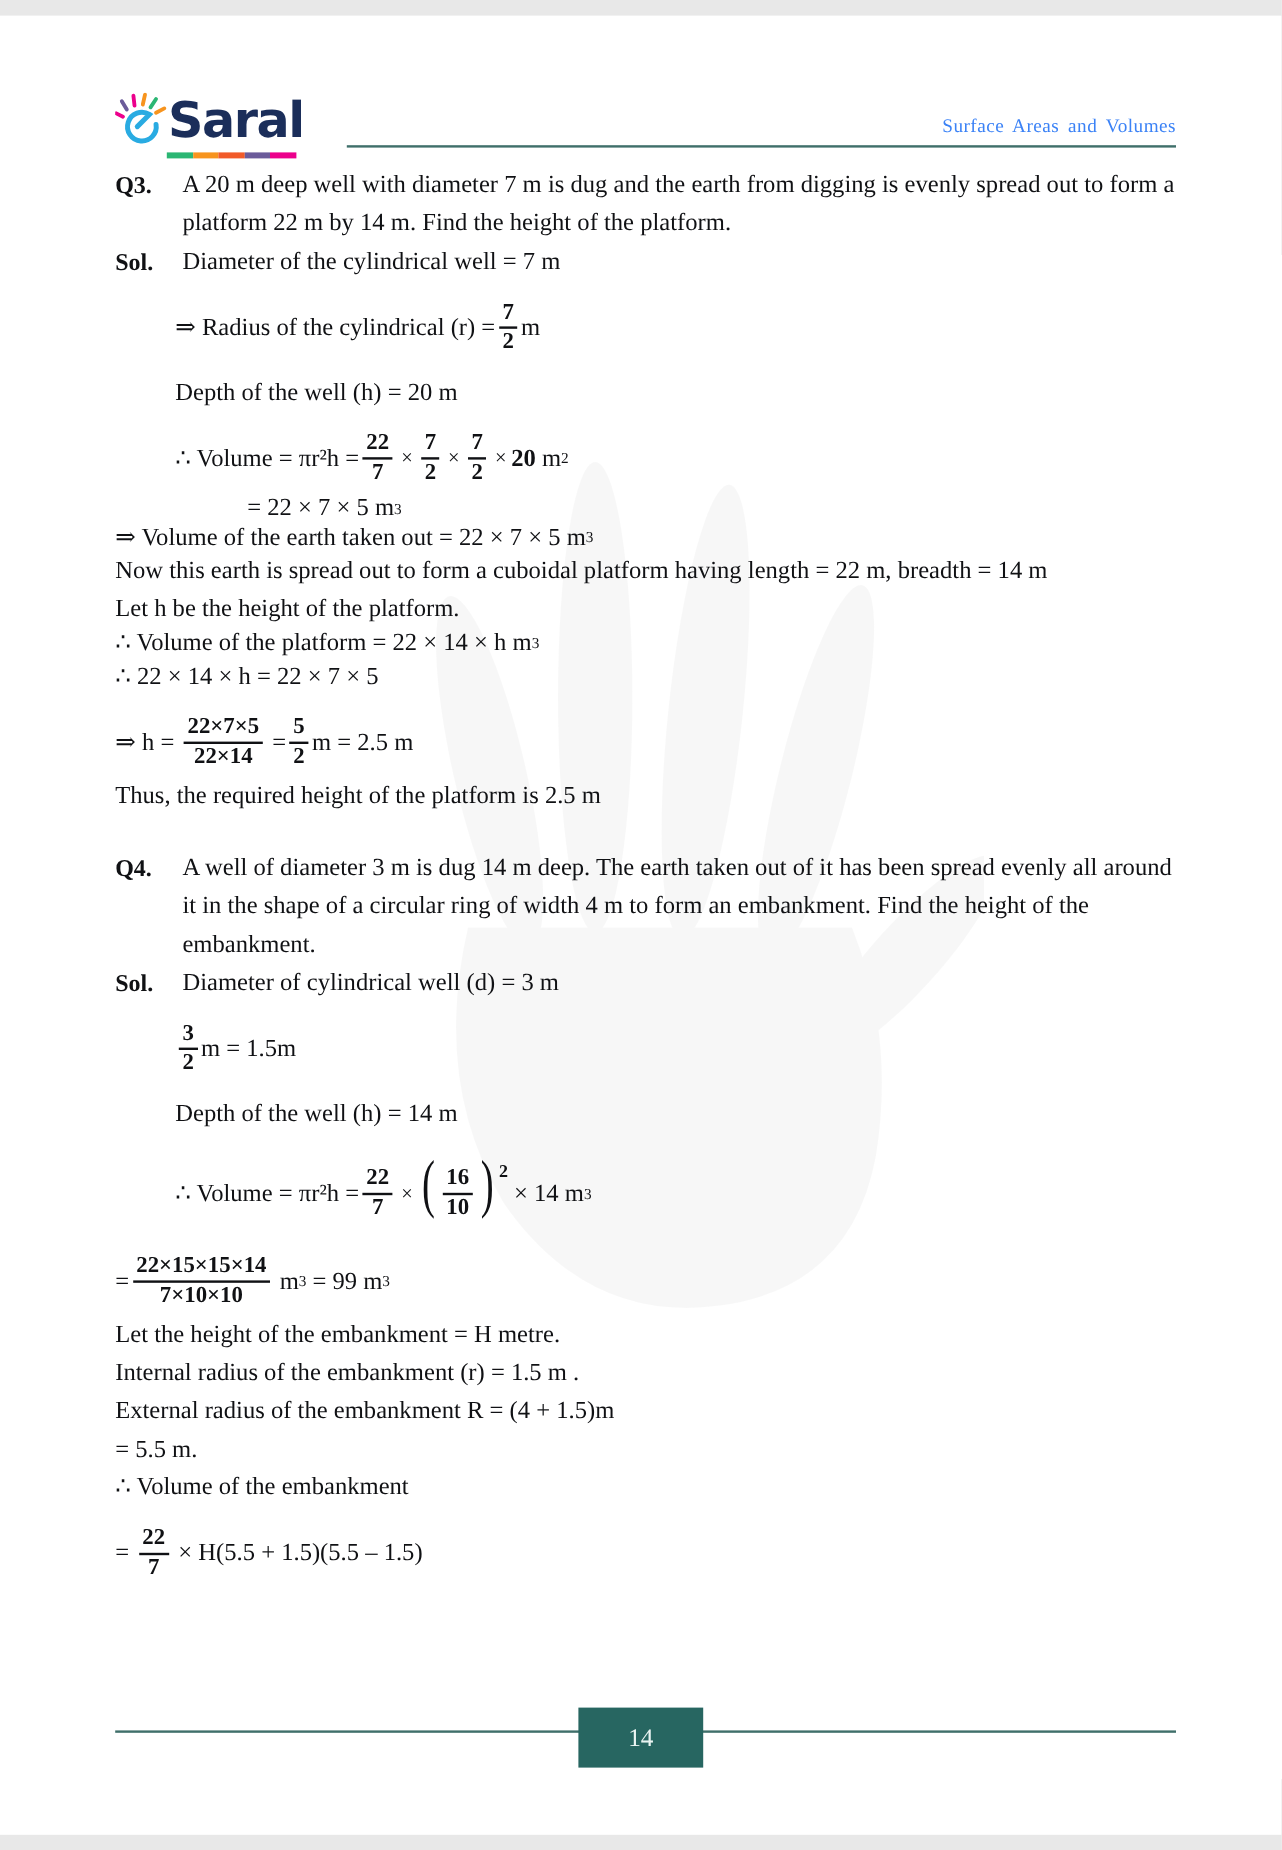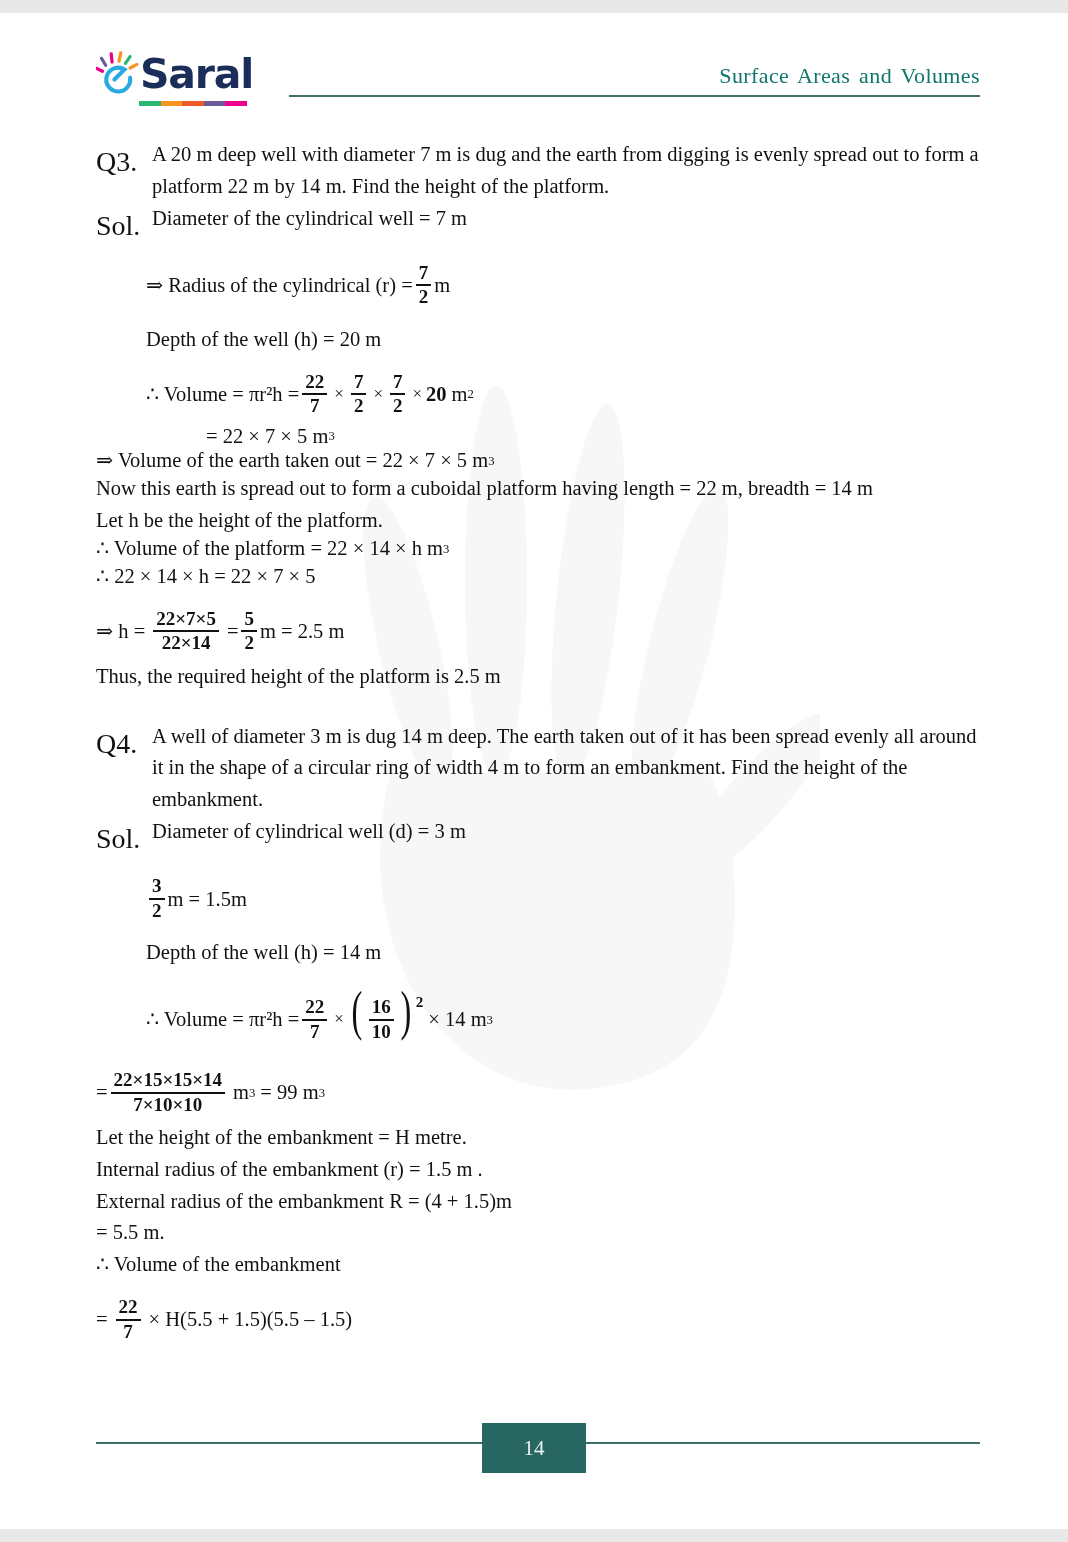--- a/index.html
+++ b/index.html
@@ -45,21 +45,21 @@
     z-index: 0;
   }
 
   
   .header {
     position: relative;
     z-index: 2;
     height: 72px;
     padding: 38px 88px 0 96px;
     display: flex;
-    align-items: flex-start;
+    align-items: flex-end;
     justify-content: space-between;
   }
   .logo-wrap {
     position: relative;
     display: flex;
     align-items: center;
     flex: 0 0 auto;
   }
   .logo-mark {
     width: 46px;
@@ -88,22 +88,22 @@
 
   .header-right {
     flex: 1 1 auto;
     display: flex;
     flex-direction: column;
     align-items: flex-end;
     padding-top: 12px;
     margin-left: 36px;
   }
   .chapter-title {
-    font-size: 22px;
-    color: #0f766e;
+    font-size: 16px;
+    color: #3b82f6;
     letter-spacing: 0.4px;
     white-space: nowrap;
     margin-bottom: 6px;
     word-spacing: 3px;
     margin-left: 39px;
   }
   .header-rule {
     width: 100%;
     height: 2px;
     background: #3f6f6a;
@@ -117,22 +117,22 @@
     font-size: 20.5px;
     color: #101114;
     line-height: 1.55;
   }
   .qrow {
     display: flex;
     align-items: flex-start;
   }
   .qlabel {
     flex: 0 0 56px;
-    font-weight: normal;
-    font-size: 28px;
+    font-weight: bold;
+    font-size: 20px;
     padding-top: 1px;
   }
   .qbody { flex: 1 1 auto; }
   .para { margin: 0; }
   .gap-sm { height: 7px; }
   .gap-md { height: 16px; }
   .gap-lg { height: 28px; }
   .indent2 { padding-left: 110px; }
   .indent-eq { padding-left: 50px; }
 

